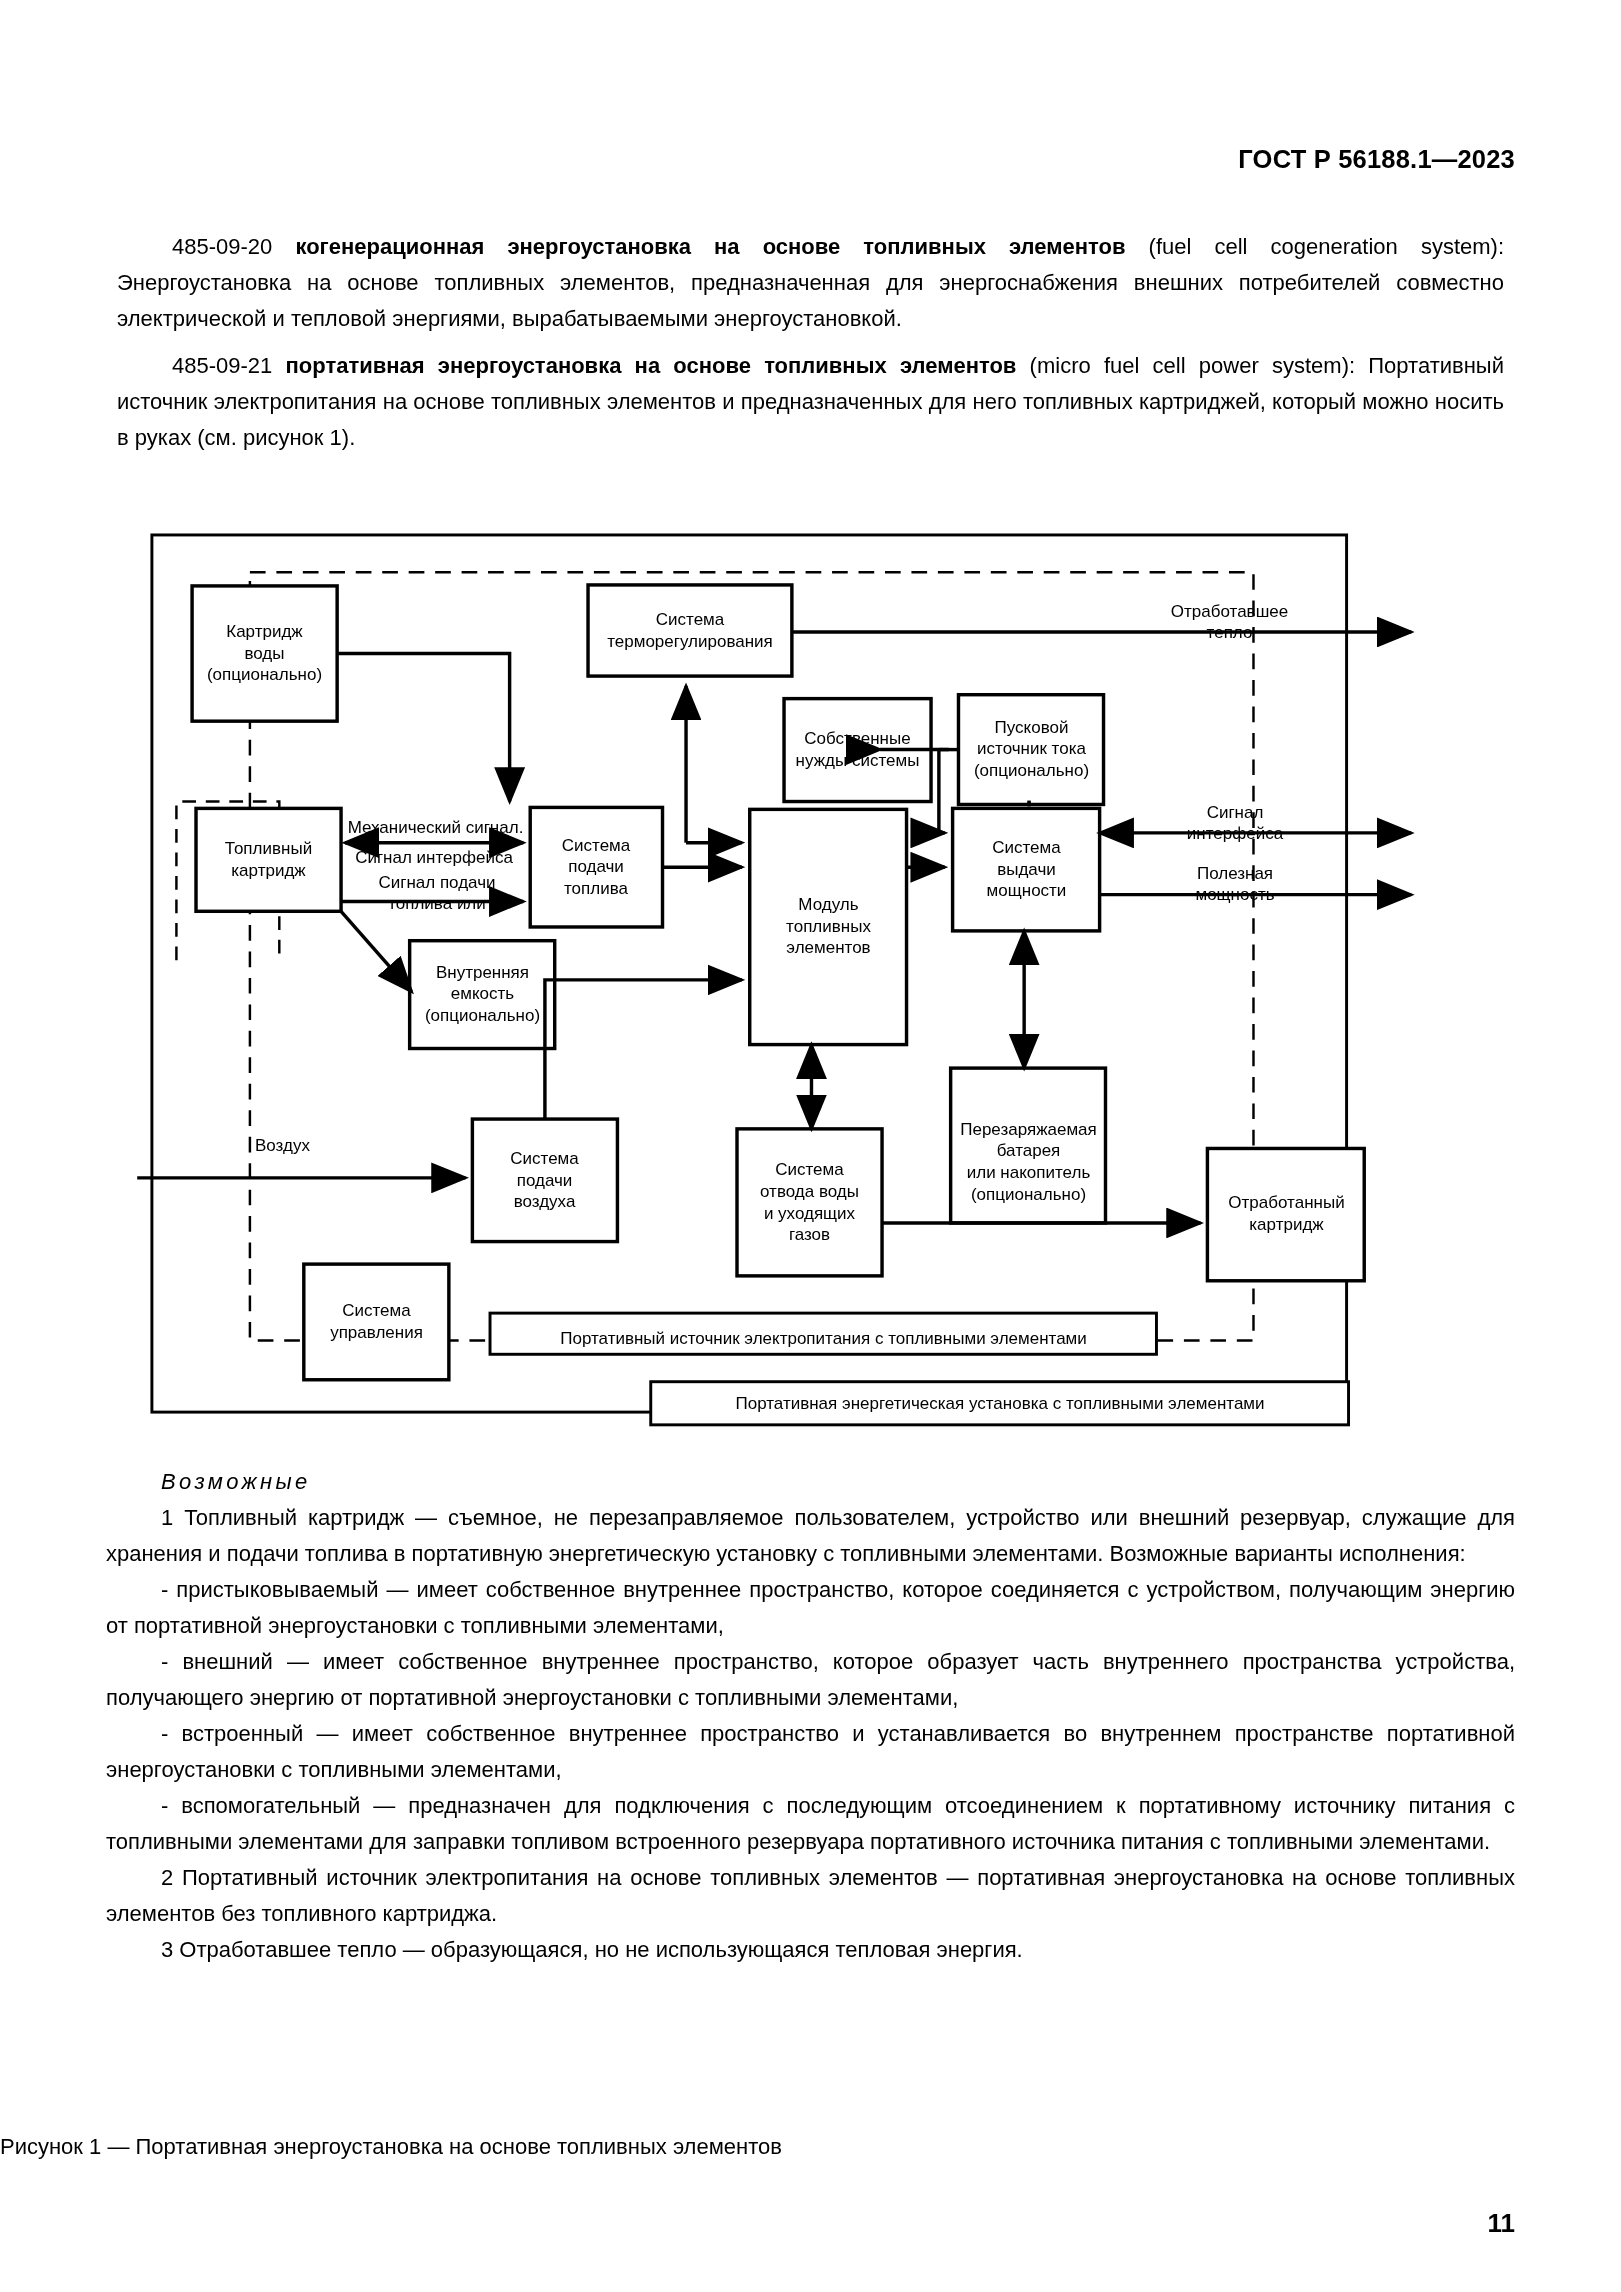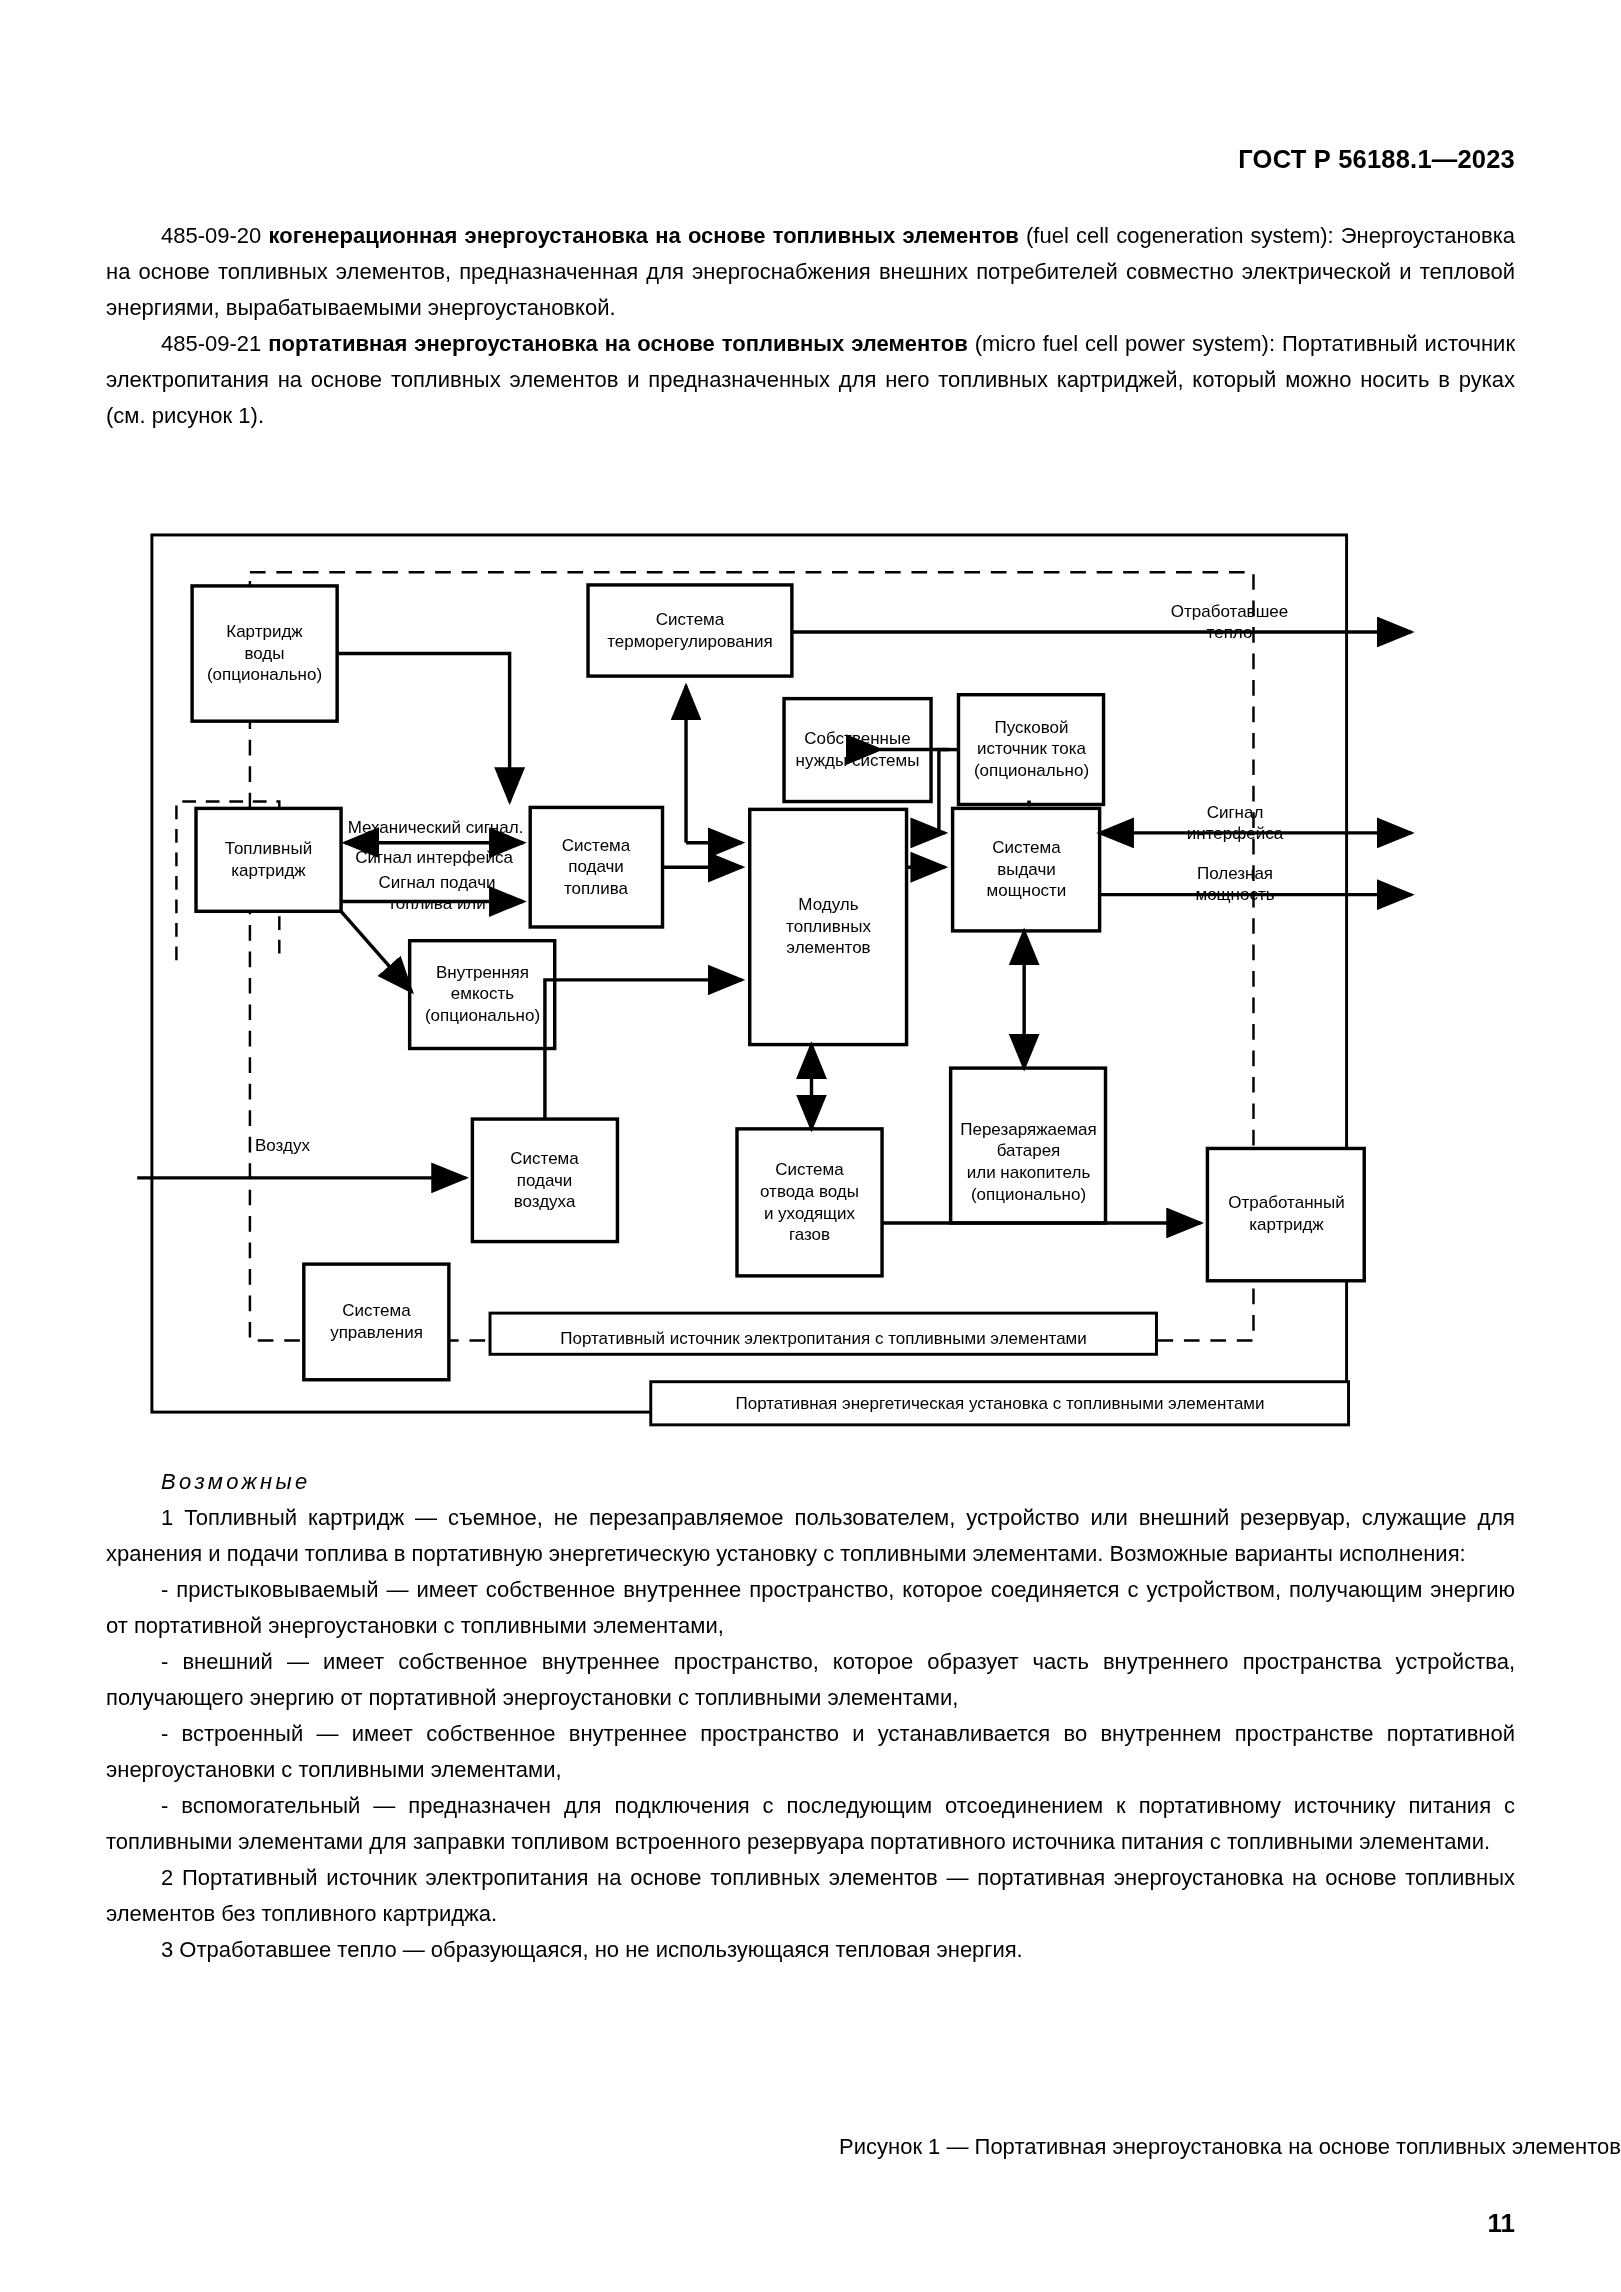--- a/index.html
+++ b/index.html
@@ -35,21 +35,21 @@
   .body-text {
     position: absolute;
     left: 106px;
     top: 218px;
     width: 1409px;
     font-size: 22px;
     line-height: 36px;
     text-align: justify;
   }
   .body-text p {
-    margin: 0;
+    margin: 11px;
     text-indent: 55px;
   }
   .b { font-weight: bold; }
 
   
   .notes {
     position: absolute;
     left: 106px;
     top: 1464px;
     width: 1409px;
@@ -64,21 +64,21 @@
     text-indent: 55px !important;
     text-align: left;
   }
 
   
   .caption {
     position: absolute;
     left: 0;
     top: 2134px;
     width: 1621px;
-    text-align: right;
+    text-align: left;
     font-size: 22px;
   }
   .pageno {
     position: absolute;
     right: 106px;
     top: 2208px;
     font-size: 26px;
     font-weight: bold;
   }
 

